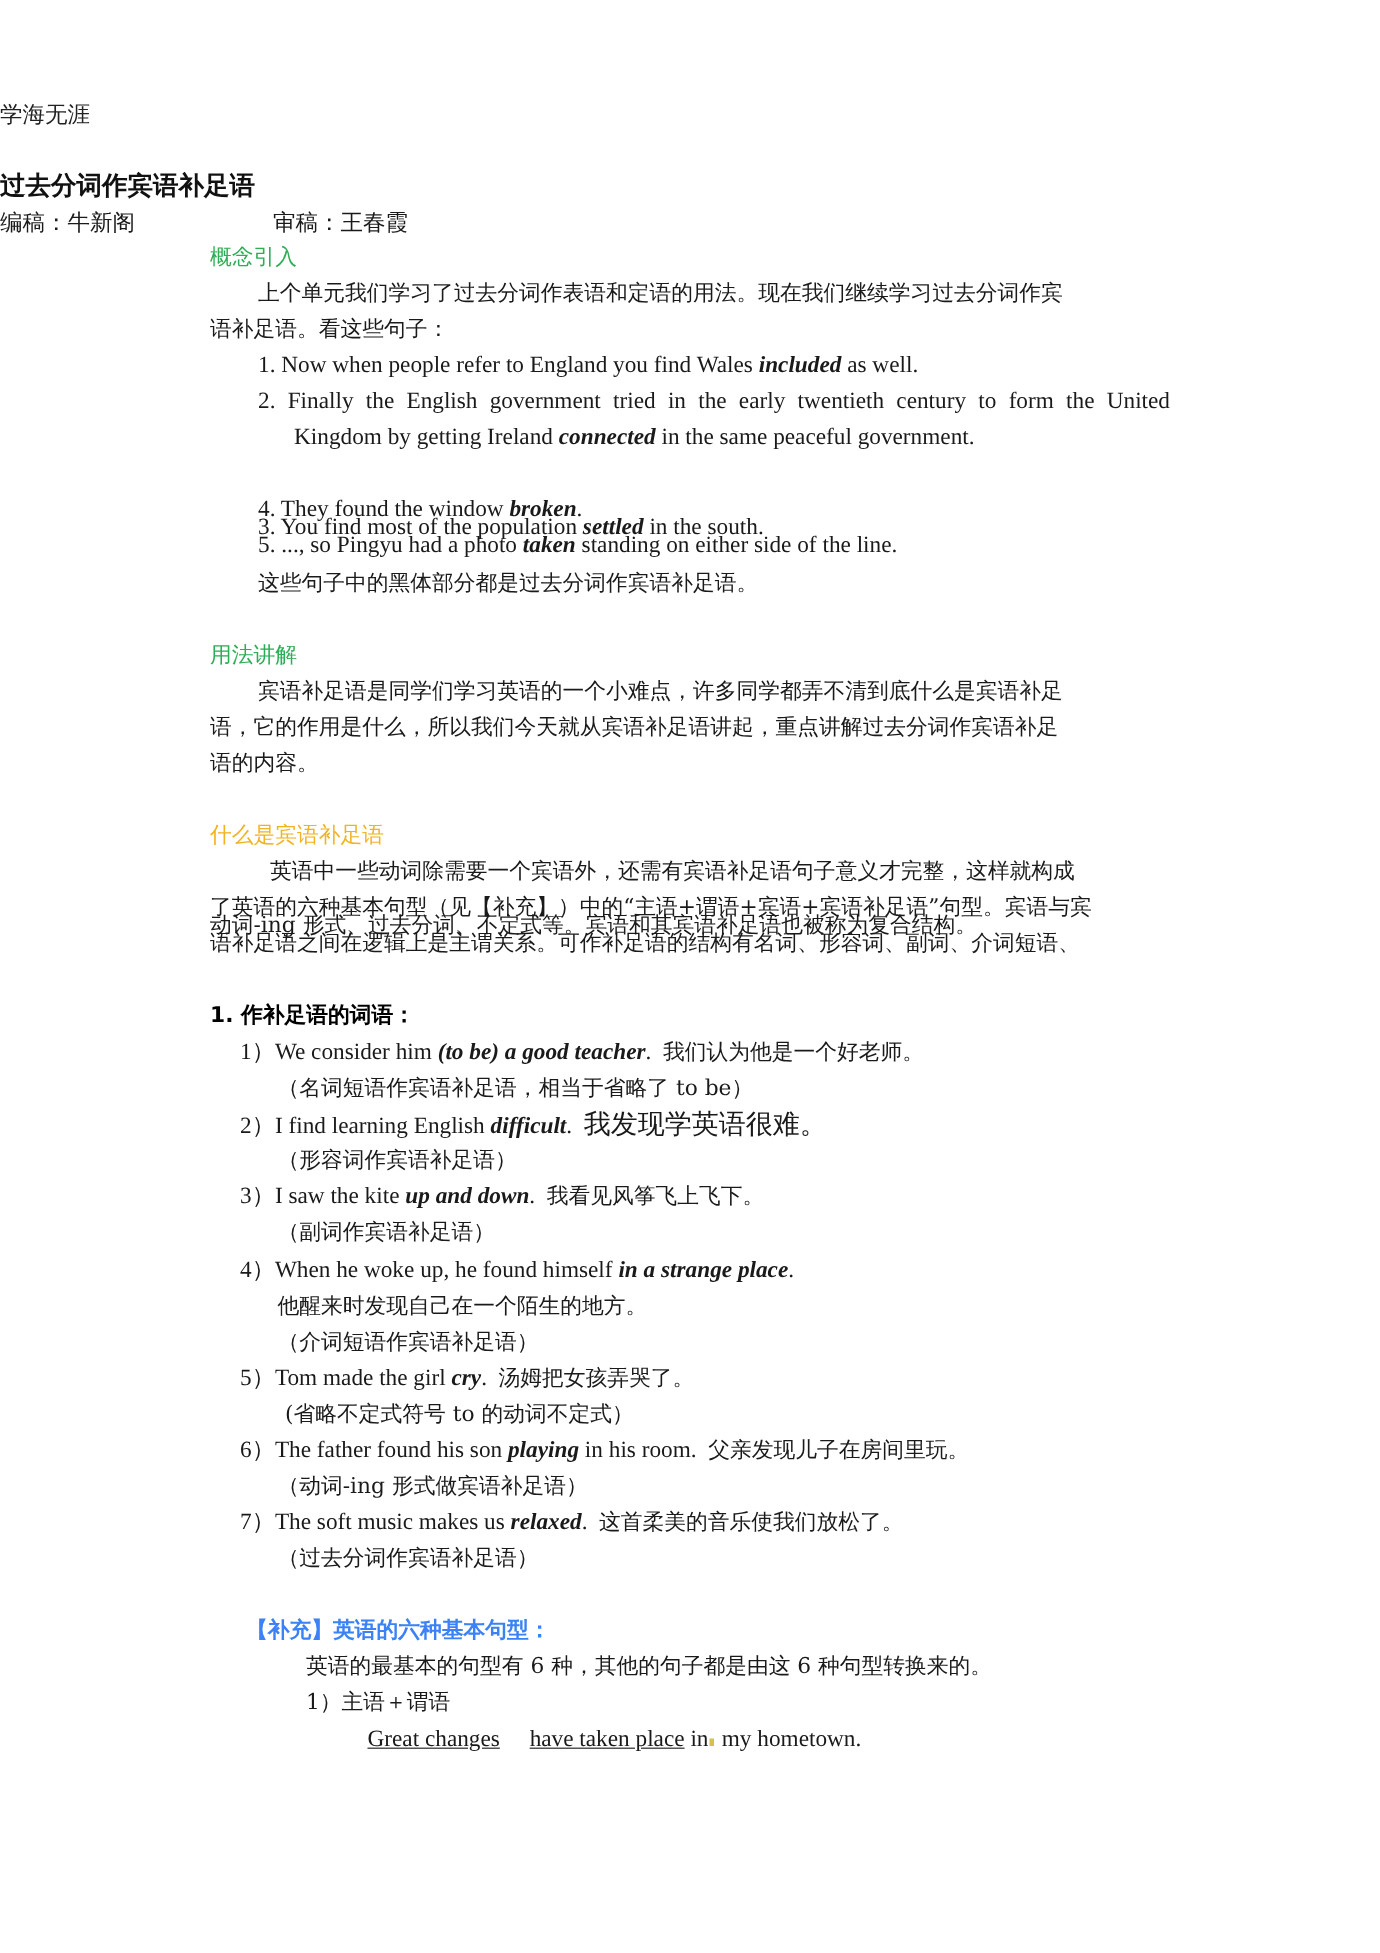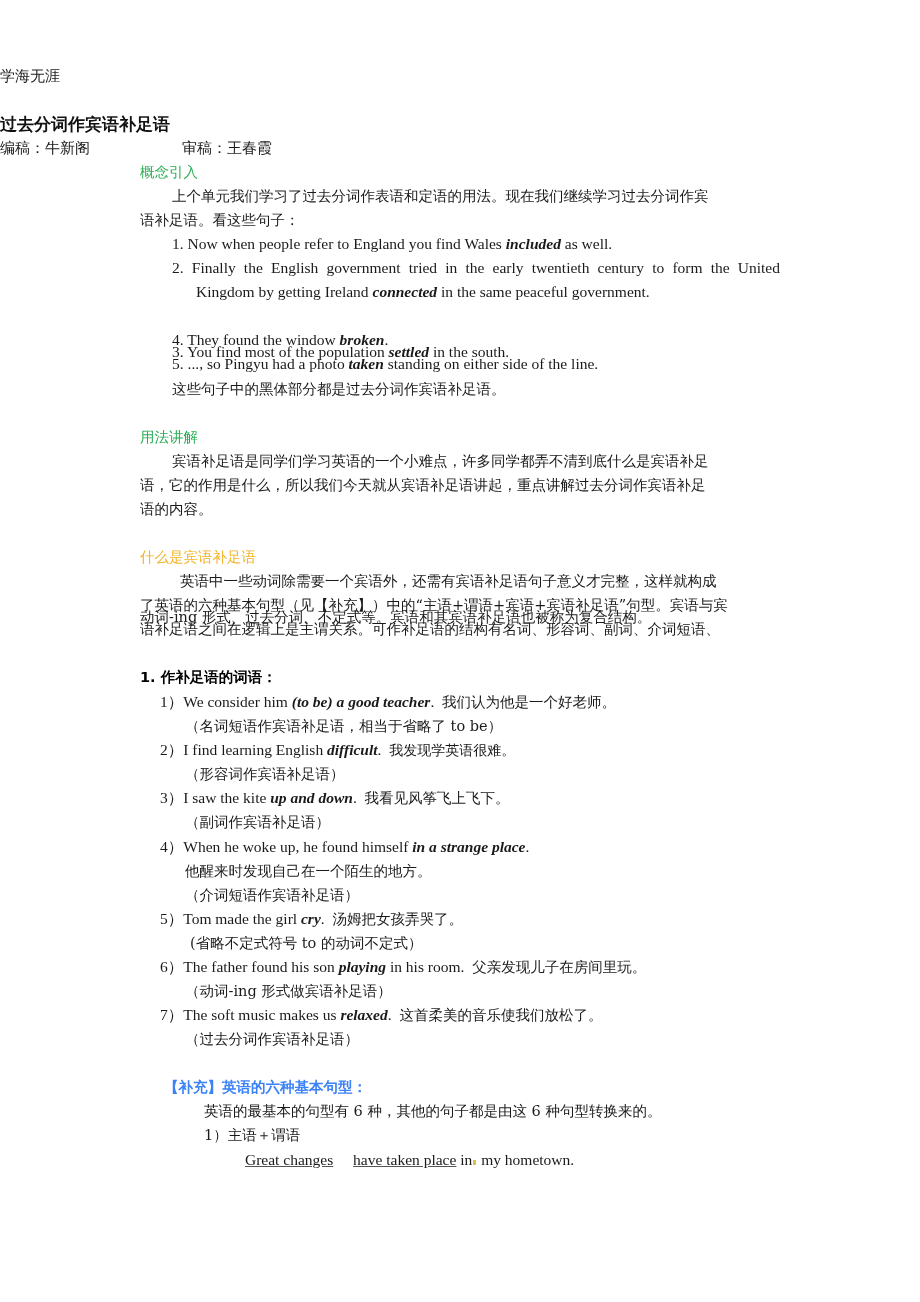--- a/index.html
+++ b/index.html
@@ -54,21 +54,21 @@
 <div class="line" style="left:180px; top:571px;">英语中一些动词除需要一个宾语外，还需有宾语补足语句子意义才完整，这样就构成</div>
 <div class="line" style="left:140px; top:595px;">了英语的六种基本句型（见【补充】）中的“主语+谓语+宾语+宾语补足语”句型。宾语与宾</div>
 <div class="line" style="left:140px; top:619px;">语补足语之间在逻辑上是主谓关系。可作补足语的结构有名词、形容词、副词、介词短语、</div>
 <div class="line" style="left:140px; top:607px;">动词-ing 形式、过去分词、不定式等。宾语和其宾语补足语也被称为复合结构。</div>
 
 <div class="line h-blue" style="left:140px; top:667px;">1. 作补足语的词语：</div>
 
 <div class="line en" style="left:160px; top:692px;"><span>1）</span><span>We consider him </span><span class="bi">(to be) a good teacher</span><span>.</span>&nbsp; <span style="font-family:'DejaVu Serif',serif;font-size:14.5px;">我们认为他是一个好老师。</span></div>
 <div class="line" style="left:185px; top:716px;">（名词短语作宾语补足语，相当于省略了 to be）</div>
 
-<div class="line en" style="left:160px; top:740px;"><span>2）</span><span>I find learning English </span><span class="bi">difficult</span><span>.</span>&nbsp; <span style="font-family:'DejaVu Serif',serif;font-size:14px;">我发现学英语很难。</span></div>
+<div class="line en" style="left:160px; top:740px;"><span>2）</span><span>I find learning English </span><span class="bi">difficult</span><span>.</span>&nbsp; <span style="font-family:'DejaVu Serif',serif;font-size:18px;">我发现学英语很难。</span></div>
 <div class="line" style="left:185px; top:764px;">（形容词作宾语补足语）</div>
 
 <div class="line en" style="left:160px; top:788px;"><span>3）</span><span>I saw the kite </span><span class="bi">up and down</span><span>.</span>&nbsp; <span style="font-family:'DejaVu Serif',serif;font-size:14.5px;">我看见风筝飞上飞下。</span></div>
 <div class="line" style="left:185px; top:812px;">（副词作宾语补足语）</div>
 
 <div class="line en" style="left:160px; top:837px;"><span>4）</span><span>When he woke up, he found himself </span><span class="bi">in a strange place</span><span>.</span></div>
 <div class="line" style="left:185px; top:861px;">他醒来时发现自己在一个陌生的地方。</div>
 <div class="line" style="left:185px; top:885px;">（介词短语作宾语补足语）</div>
 
 <div class="line en" style="left:160px; top:909px;"><span>5）</span><span>Tom made the girl </span><span class="bi">cry</span><span>.</span>&nbsp; <span style="font-family:'DejaVu Serif',serif;font-size:14.5px;">汤姆把女孩弄哭了。</span></div>

